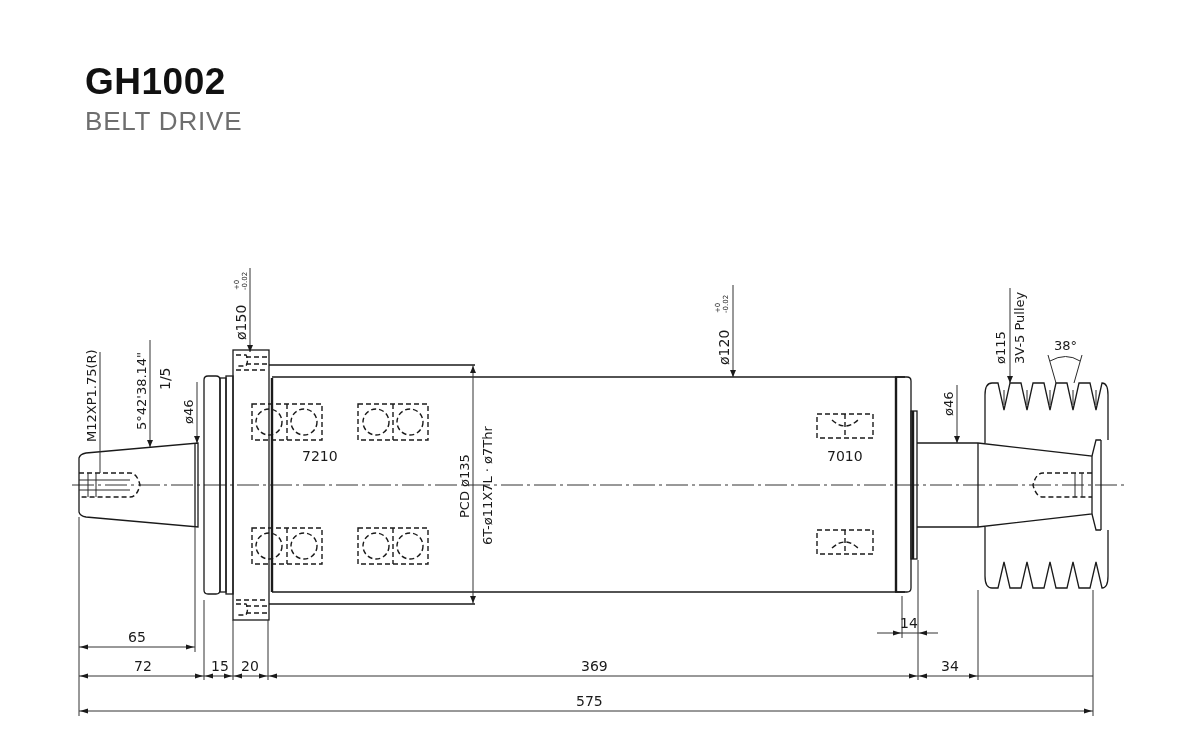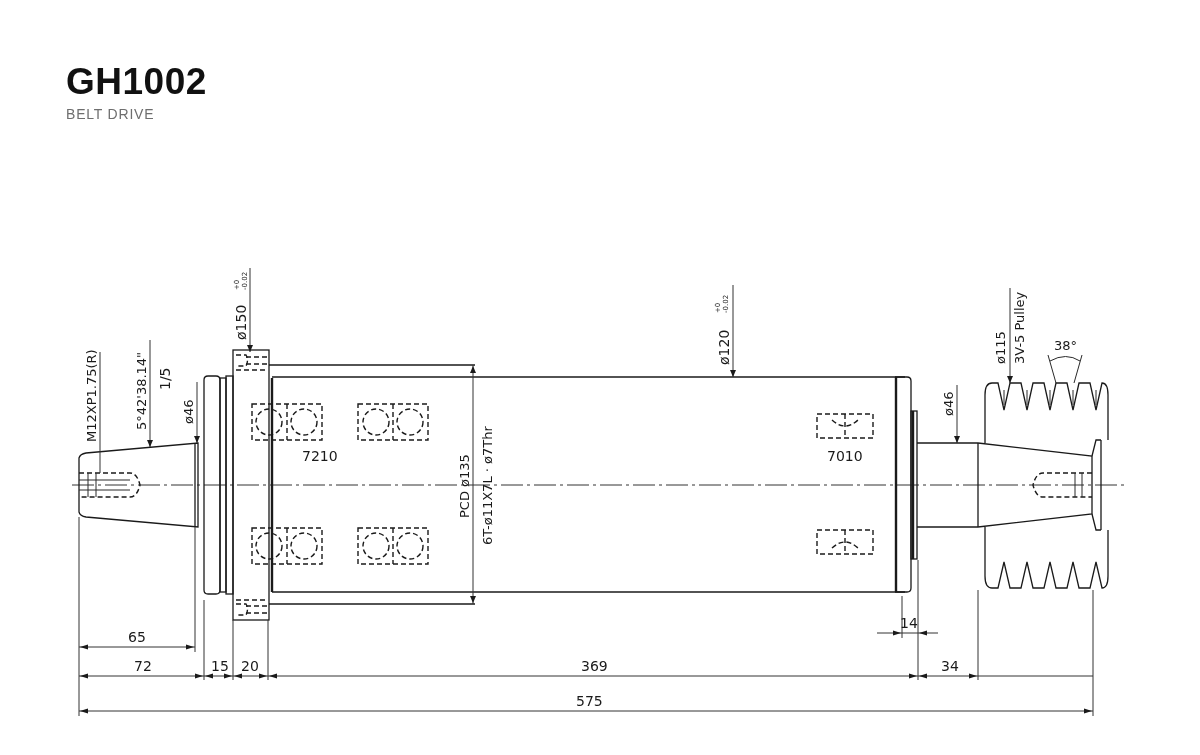--- a/index.html
+++ b/index.html
@@ -1,19 +1,19 @@
 <!DOCTYPE html>
 <html><head>
   <meta charset="utf-8">
   <style>
     html, body { margin: 0; padding: 0; background: #ffffff; }
     body { width: 1200px; height: 755px; position: relative; overflow: hidden; font-family: "Liberation Sans", sans-serif; }
-    .title-block { position: absolute; left: 66px; top: 62px; }
+    .title-block { position: absolute; left: 85px; top: 62px; }
     .model { font-family: "Liberation Sans", sans-serif; font-weight: 700; font-size: 37px; color: #111111; letter-spacing: 0.5px; line-height: 40px; }
-    .subtitle { font-family: "Liberation Sans", sans-serif; font-size: 14px; color: #6e6e6e; letter-spacing: 0.8px; margin-top: 4px; }
+    .subtitle { font-family: "Liberation Sans", sans-serif; font-size: 26px; color: #6e6e6e; letter-spacing: 0.8px; margin-top: 4px; }
     svg.drawing { position: absolute; left: 0; top: 0; }
     svg text { font-family: "DejaVu Sans", sans-serif; fill: #1a1a1a; }
     .ln { stroke: #1a1a1a; stroke-width: 1.3; fill: none; }
     .thick { stroke: #1a1a1a; stroke-width: 2.4; fill: none; }
     .thin { stroke: #2a2a2a; stroke-width: 1; fill: none; }
     .dash { stroke: #1a1a1a; stroke-width: 1.4; fill: none; stroke-dasharray: 5 3; }
     .center { stroke: #333333; stroke-width: 1; fill: none; stroke-dasharray: 22 4 3 4; }
     .dim { stroke: #333333; stroke-width: 1; fill: none; }
     .arrow { fill: #1a1a1a; stroke: none; }
     .dimtxt { font-size: 14px; }

